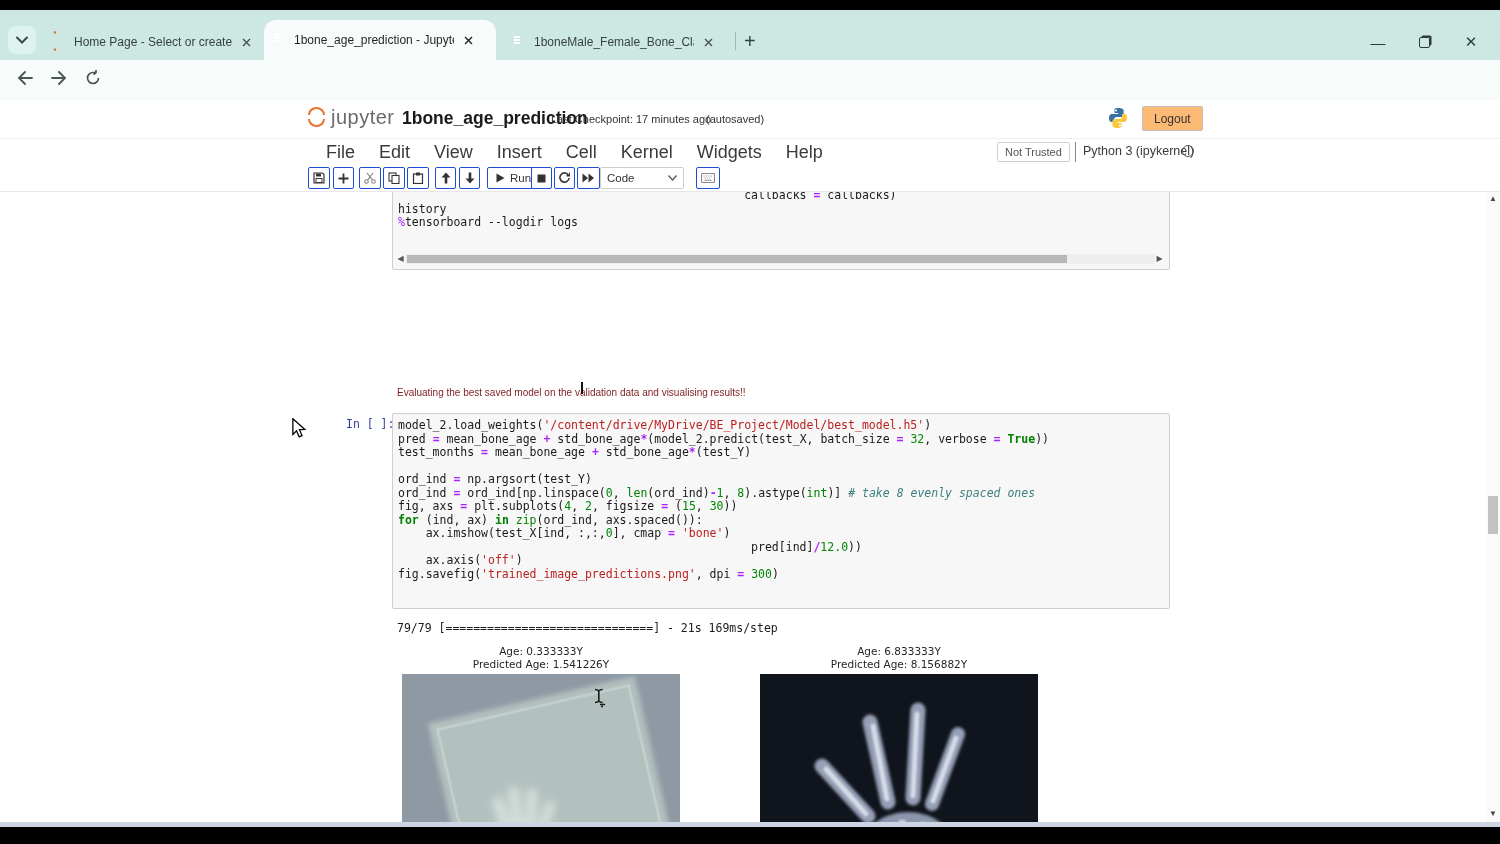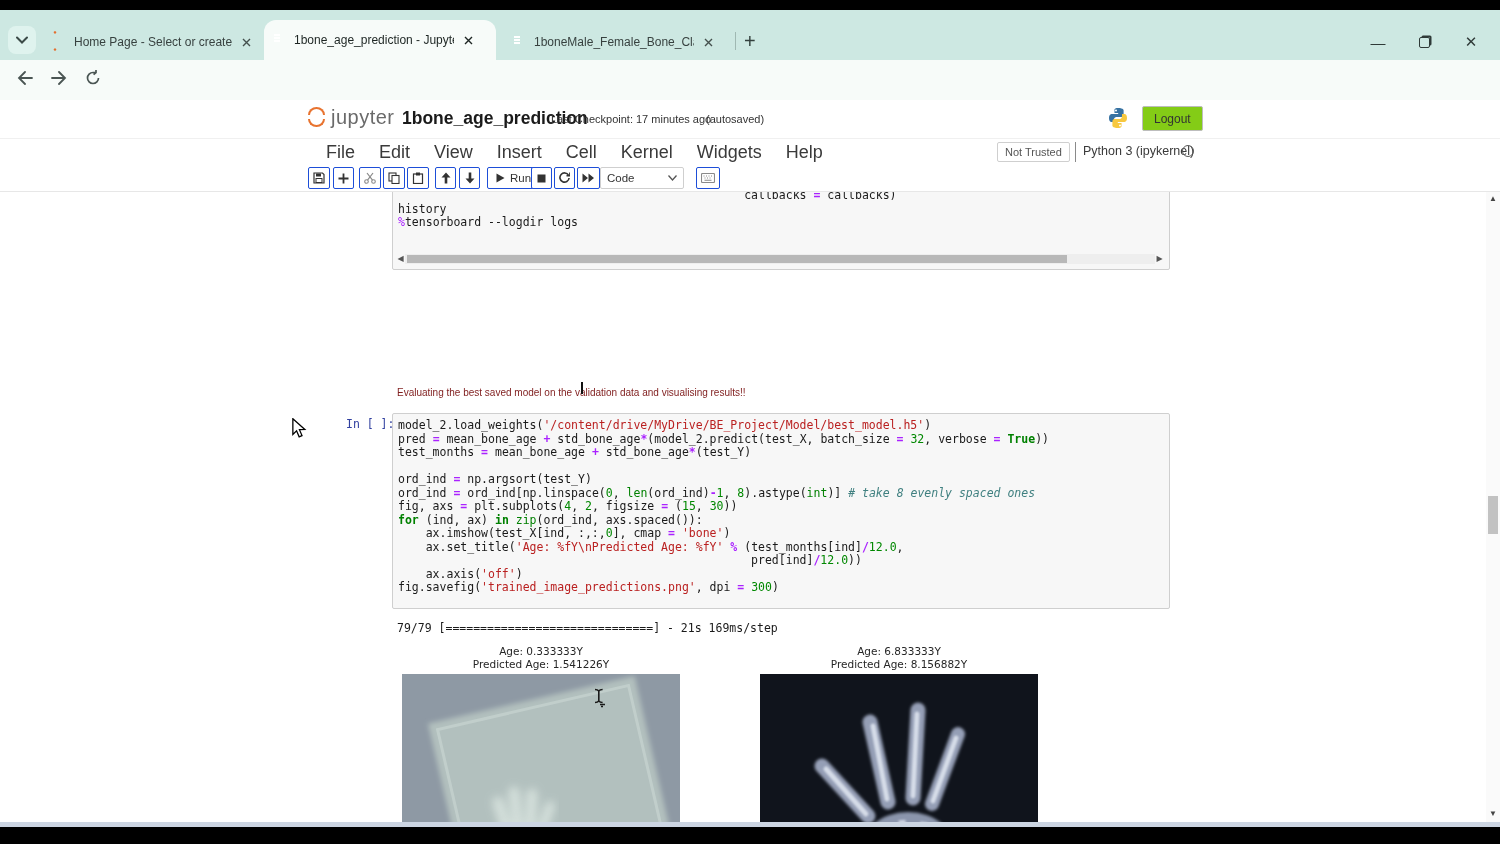--- a/index.html
+++ b/index.html
@@ -53,21 +53,21 @@
   .jheader { position:absolute; left:0; top:0; width:1500px; height:38px; background:#fff; }
   .jlogo { position:absolute; left:308px; top:6px; display:flex; align-items:center; }
   .jlogo-moon { width:17px; height:17px; position:relative; margin-right:6px; }
   .jlogo-moon:before { content:""; position:absolute; left:0; top:-2px; width:13px; height:6px; border-radius:50% 50% 0 0/100% 100% 0 0; border:2.5px solid #e8732f; border-bottom:none; }
   .jlogo-moon:after { content:""; position:absolute; left:0; bottom:-1px; width:13px; height:6px; border-radius:0 0 50% 50%/0 0 100% 100%; border:2.5px solid #e8732f; border-top:none; }
   .jlogo-text { font-size:20px; color:#6a6a6a; letter-spacing:0.5px; }
   .nb-title { position:absolute; left:402px; top:8px; font-size:17.5px; color:#1a1a1a; font-weight:bold; }
   .nb-checkpoint { position:absolute; left:551px; top:13px; font-size:11px; color:#333; }
   .nb-autosaved { position:absolute; left:706px; top:13px; font-size:11px; color:#333; }
   .py-ic { position:absolute; left:1106px; top:6px; width:24px; height:24px; }
-  .logout-btn { position:absolute; left:1142px; top:6px; height:25px; padding:0 11px; border:1px solid #bdbdbd; border-radius:2px; background:#84cc16; font-size:12px; color:#333; display:flex; align-items:center; }
+  .logout-btn { position:absolute; left:1142px; top:6px; height:25px; padding:0 11px; border:1px solid #bdbdbd; border-radius:2px; background:#fdba74; font-size:12px; color:#333; display:flex; align-items:center; }
 
   .menurow { position:absolute; left:0; top:38px; width:1500px; height:26px; background:#fff; border-top:1px solid #f0f0f0; }
   .menu-items { position:absolute; left:314px; top:0; height:26px; display:flex; align-items:center; }
   .menu-item { padding:0 12px; font-size:18px; color:#3a3a3a; }
   .not-trusted { position:absolute; left:997px; top:3px; height:20px; padding:0 7px; border:1px solid #cfcfcf; border-radius:2px; font-size:11px; color:#555; display:flex; align-items:center; background:#fff; }
   .kernel-sep { position:absolute; left:1075px; top:3px; width:1px; height:20px; background:#8a8a8a; }
   .kernel-name { position:absolute; left:1083px; top:5px; font-size:12.5px; color:#3a3a3a; }
   .kernel-ind { position:absolute; left:1182px; top:6px; width:12px; height:12px; border:1.5px solid #5a5a5a; border-radius:50%; }
 
   .toolrow { position:absolute; left:0; top:64px; width:1500px; height:28px; background:#fff; border-bottom:1px solid #e7e7e7; }
@@ -365,21 +365,20 @@
         <div class="code">
             <div class="cm-line"><span>model_2.load_weights(</span><span class="tk-s">'/content/drive/MyDrive/BE_Project/Model/best_model.h5'</span><span>)</span></div>
             <div class="cm-line"><span>pred </span><span class="tk-o">=</span><span> mean_bone_age </span><span class="tk-o">+</span><span> std_bone_age</span><span class="tk-o">*</span><span>(model_2.predict(test_X, batch_size </span><span class="tk-o">=</span><span> </span><span class="tk-n">32</span><span>, verbose </span><span class="tk-o">=</span><span> </span><span class="tk-k">True</span><span>))</span></div>
             <div class="cm-line"><span>test_months </span><span class="tk-o">=</span><span> mean_bone_age </span><span class="tk-o">+</span><span> std_bone_age</span><span class="tk-o">*</span><span>(test_Y)</span></div>
             <div class="cm-line">&nbsp;</div>
             <div class="cm-line"><span>ord_ind </span><span class="tk-o">=</span><span> np.argsort(test_Y)</span></div>
             <div class="cm-line"><span>ord_ind </span><span class="tk-o">=</span><span> ord_ind[np.linspace(</span><span class="tk-n">0</span><span>, </span><span class="tk-b">len</span><span>(ord_ind)</span><span class="tk-o">-</span><span class="tk-n">1</span><span>, </span><span class="tk-n">8</span><span>).astype(</span><span class="tk-b">int</span><span>)] </span><span class="tk-c"># take 8 evenly spaced ones</span></div>
             <div class="cm-line"><span>fig, axs </span><span class="tk-o">=</span><span> plt.subplots(</span><span class="tk-n">4</span><span>, </span><span class="tk-n">2</span><span>, figsize </span><span class="tk-o">=</span><span> (</span><span class="tk-n">15</span><span>, </span><span class="tk-n">30</span><span>))</span></div>
             <div class="cm-line"><span class="tk-k">for</span><span> (ind, ax) </span><span class="tk-k">in</span><span> </span><span class="tk-b">zip</span><span>(ord_ind, axs.spaced()):</span></div>
             <div class="cm-line"><span>    ax.imshow(test_X[ind, :,:,</span><span class="tk-n">0</span><span>], cmap </span><span class="tk-o">=</span><span> </span><span class="tk-s">'bone'</span><span>)</span></div>
-            <div class="cm-line"><span>    ax.set_title(</span><span class="tk-s">'Age: %fY\nPredicted Age: %fY'</span><span> </span><span class="tk-o">%</span><span> (test_months[ind]</span><span class="tk-o">/</span><span class="tk-n">12.0</span><span>,</span></div>
             <div class="cm-line"><span>                                                   pred[ind]</span><span class="tk-o">/</span><span class="tk-n">12.0</span><span>))</span></div>
             <div class="cm-line"><span>    ax.axis(</span><span class="tk-s">'off'</span><span>)</span></div>
             <div class="cm-line"><span>fig.savefig(</span><span class="tk-s">'trained_image_predictions.png'</span><span>, dpi </span><span class="tk-o">=</span><span> </span><span class="tk-n">300</span><span>)</span></div>
           </div>
       </div>
 
       <div class="out-line">79/79 [==============================] - 21s 169ms/step</div>
 
       <div class="figtitle" style="left:402px; top:453px;">
         <div>Age: 0.333333Y</div>

